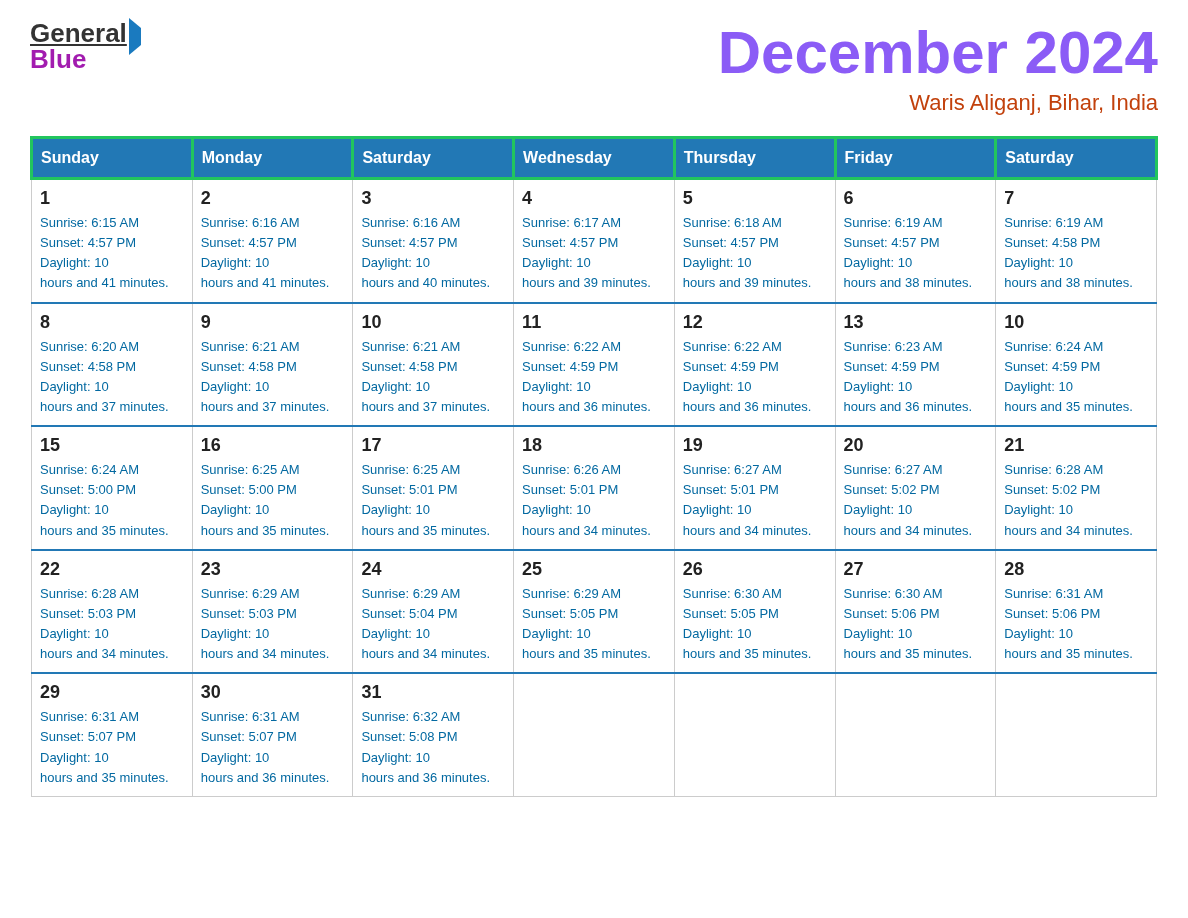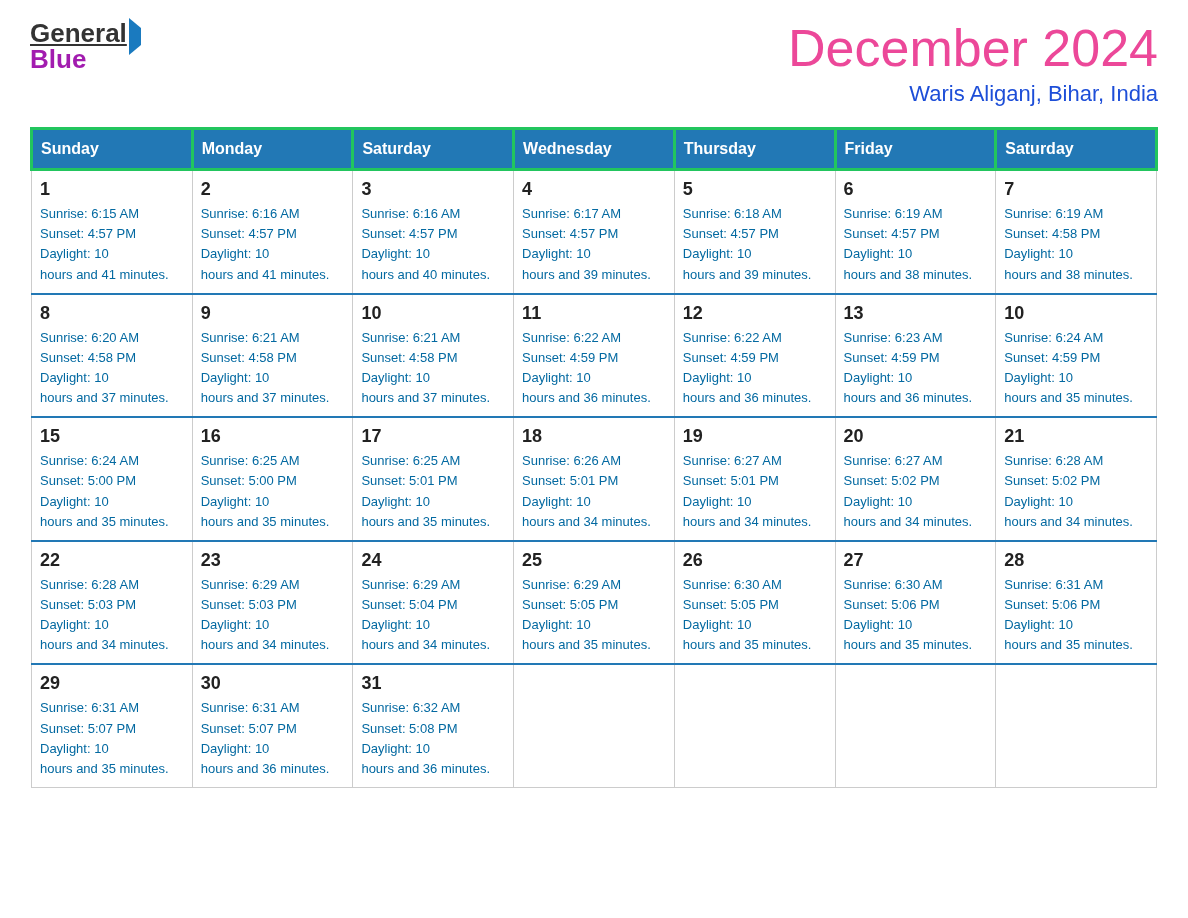--- a/index.html
+++ b/index.html
@@ -38,28 +38,28 @@
       border-left: 12px solid #1a7abf;
       border-top: 10px solid transparent;
       border-bottom: 10px solid transparent;
       margin-left: 2px;
       margin-top: -4px;
     }
     .title-block {
       text-align: right;
     }
     .month-title {
-      font-size: 52px;
-      font-weight: normal;
-      color: #ec4899;
+      font-size: 60px;
+      font-weight: bold;
+      color: #8b5cf6;
       line-height: 1.1;
     }
     .subtitle {
       font-size: 22px;
-      color: #1d4ed8;
+      color: #c2410c;
       margin-top: 4px;
     }
     table {
       width: 100%;
       border-collapse: collapse;
       table-layout: fixed;
     }
     thead tr th {
       background-color: #2278b5;
       color: #fff;

